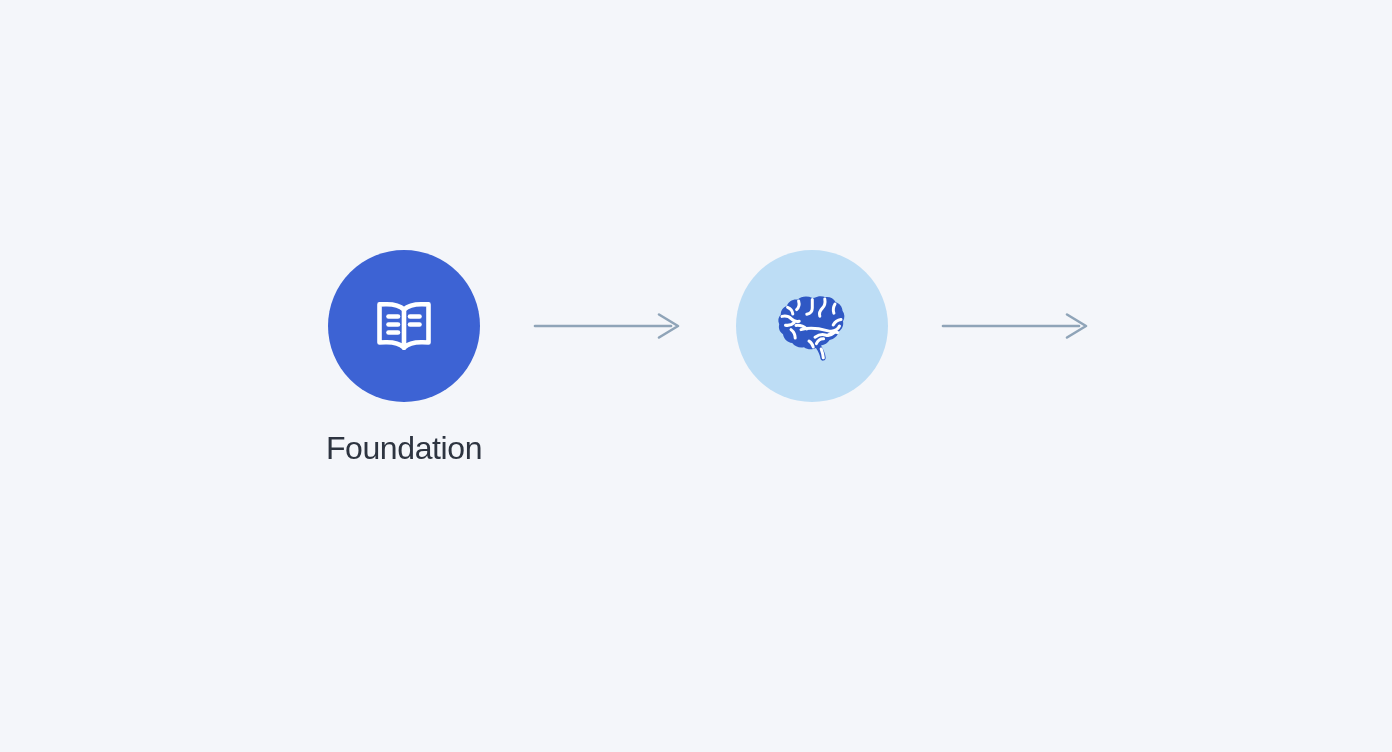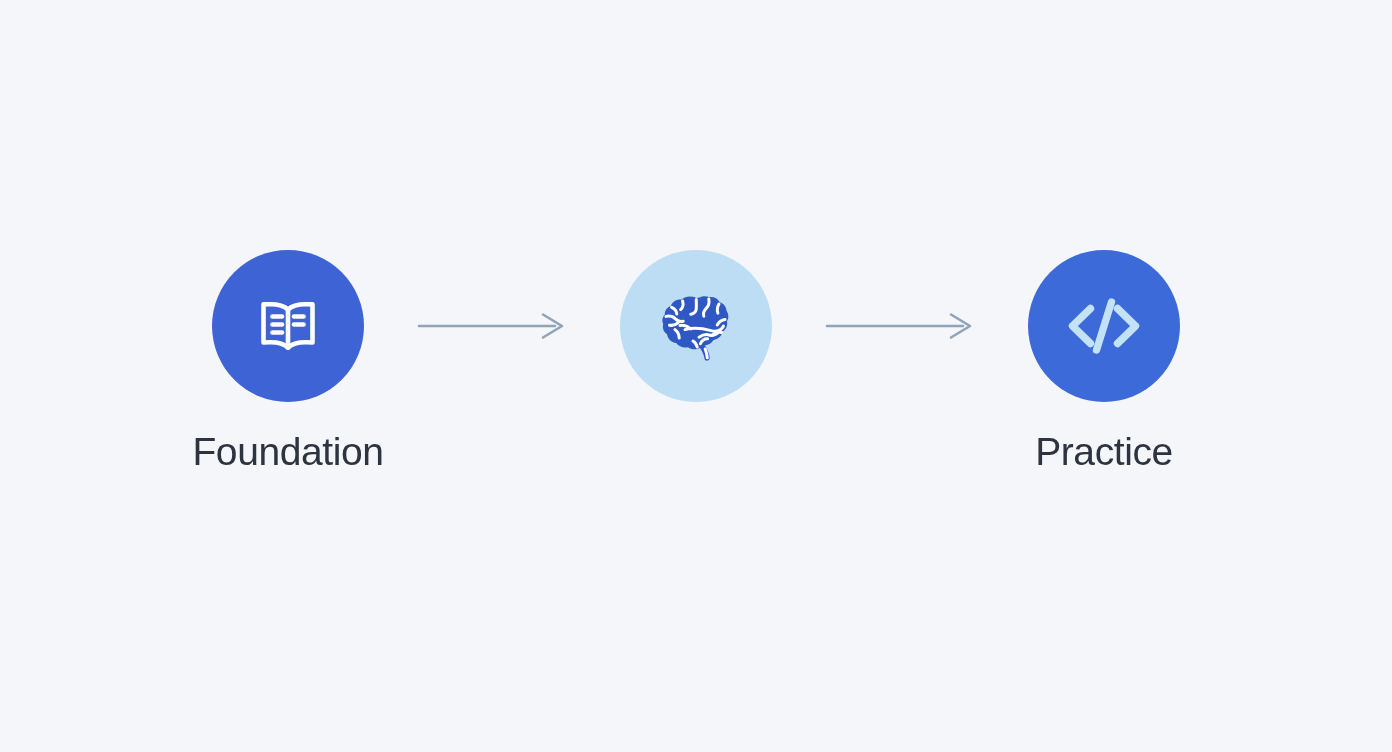--- a/index.html
+++ b/index.html
@@ -48,21 +48,21 @@
     display: flex;
     align-items: center;
     justify-content: center;
     box-sizing: border-box;
   }
 
   .circle svg { display: block; }
 
   .step-label {
     margin-top: 30px;
-    font-size: 39px;
+    font-size: 32px;
     font-weight: 400;
     letter-spacing: -0.4px;
     color: #2d3440;
     line-height: 1;
     white-space: nowrap;
   }
 
   
   .connector {
     width: 176px;
@@ -166,30 +166,15 @@
 
     <div class="connector">
       <span>
         <svg width="150" height="34" viewBox="0 0 150 34" fill="none" stroke="#8fa4b8" stroke-width="2.6" stroke-linecap="round" stroke-linejoin="round">
           <path d="M2 17 L138 17"></path>
           <path d="M126 5.5 L145 17 L126 28.5"></path>
         </svg>
       </span>
     </div>
 
-    <div class="step">
-      <div class="circle" style="background:#3d6ad9;">
-        <span>
-          <svg width="88" height="88" viewBox="0 0 88 88" fill="none" stroke="#c3e2f7" stroke-width="7.4" stroke-linecap="round" stroke-linejoin="round">
-
-            <path d="M30.5 26.5 L12.5 44.0 L30.5 61.5"></path>
-
-            <path d="M51.5 20.0 L36.5 68.0"></path>
-
-            <path d="M57.5 26.5 L75.5 44.0 L57.5 61.5"></path>
-          </svg>
-        </span>
-      </div>
-      <div class="step-label">Practice</div>
-    </div>
 
   </div>
 </div>
 
 </body></html>

